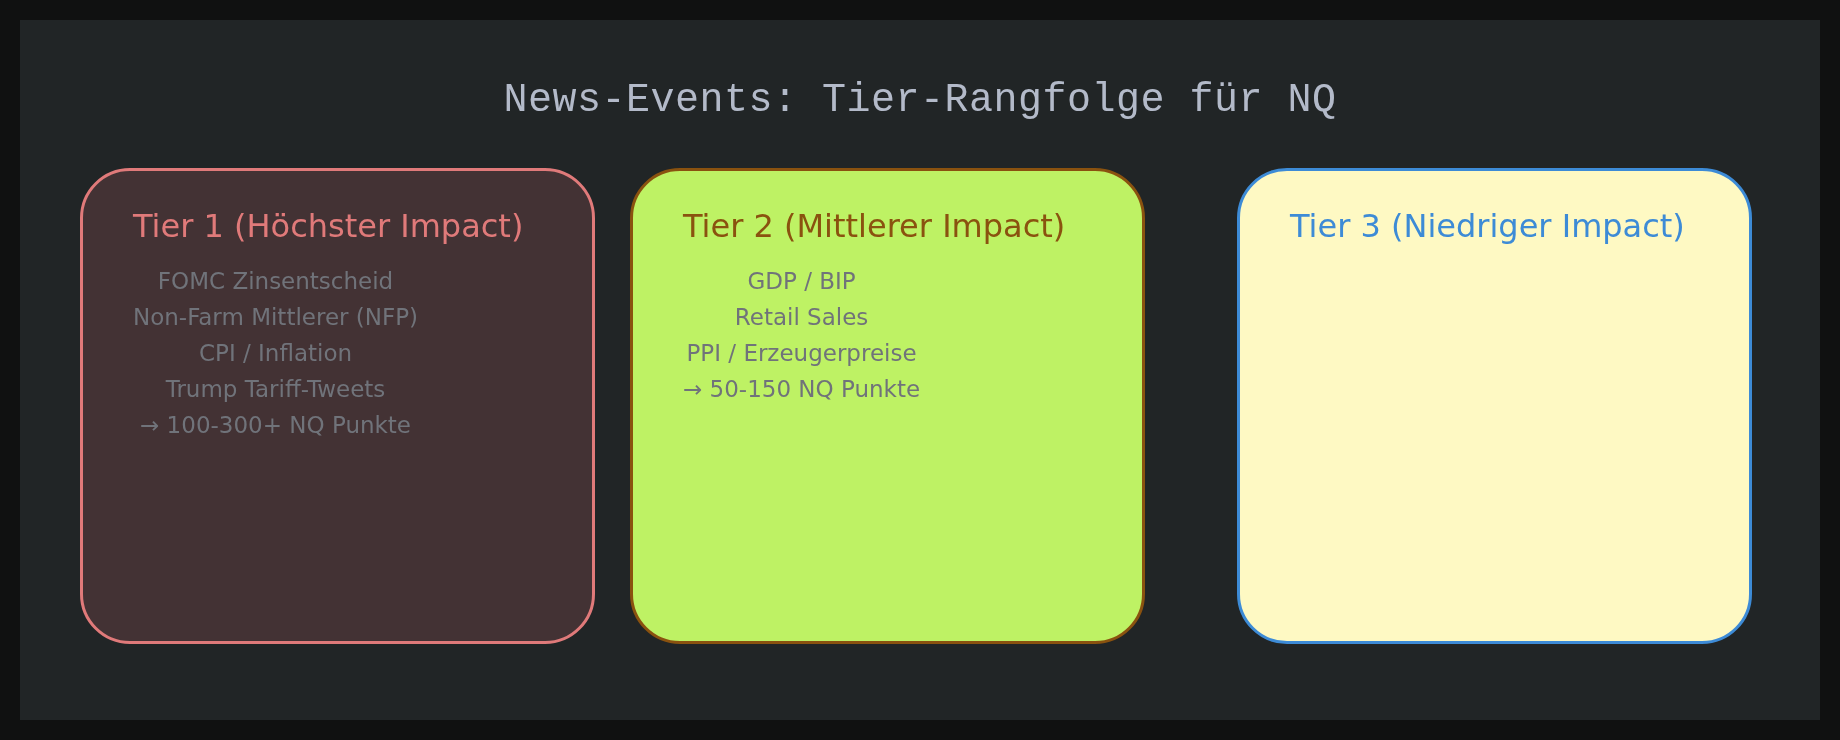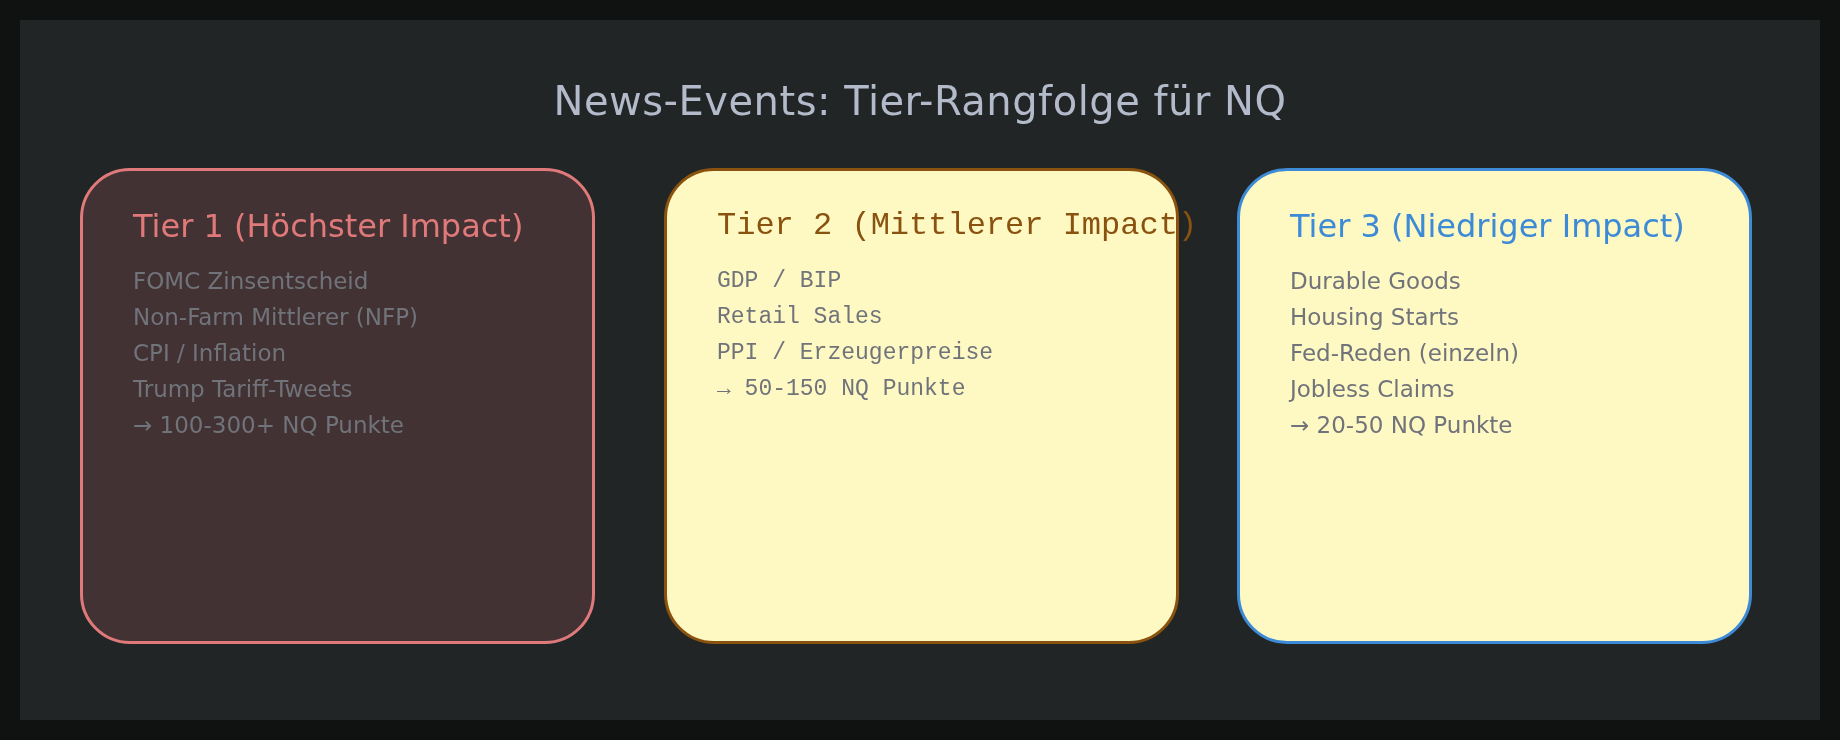--- a/index.html
+++ b/index.html
@@ -17,20 +17,21 @@
       background: #212526;
     }
     .title {
       position: absolute;
       left: 0; right: 0;
       top: 58px;
       text-align: center;
       font-size: 40px;
       color: #b3bac9;
       letter-spacing: 0.5px;
+      font-family: Liberation Mono, monospace;
     }
     .card {
       position: absolute;
       top: 148px;
       width: 515px;
       height: 476px;
       border-radius: 50px;
       border-width: 3px;
       border-style: solid;
       box-sizing: border-box;
@@ -39,20 +40,21 @@
       position: absolute;
       left: 50px; top: 36px;
       font-size: 32px;
       white-space: nowrap;
     }
     .card .items {
       position: absolute;
       left: 50px; top: 92px;
       margin: 0; padding: 0;
       list-style: none;
+      text-align: center;
     }
     .card .items li {
       font-size: 23px;
       line-height: 36px;
       color: #70737a;
       white-space: nowrap;
     }
   </style>
 </head>
 <body>
@@ -64,33 +66,26 @@
     <div class="heading" style="color: rgb(224, 122, 122);">Tier 1 (Höchster Impact)</div>
     <ul class="items">
       <li>FOMC Zinsentscheid</li>
       <li>Non-Farm Mittlerer (NFP)</li>
       <li>CPI / Inflation</li>
       <li>Trump Tariff-Tweets</li>
       <li>→ 100-300+ NQ Punkte</li>
     </ul>
   </div>
 
-  <div class="card" style="left: 644px; border-color: rgb(138, 82, 15); background: #fef9c3; font-family: Liberation Mono, monospace;">
+  <div class="card" style="left: 610px; border-color: rgb(138, 82, 15); background: #bef264;">
     <div class="heading" style="color: rgb(138, 82, 15);">Tier 2 (Mittlerer Impact)</div>
     <ul class="items">
       <li>GDP / BIP</li>
       <li>Retail Sales</li>
       <li>PPI / Erzeugerpreise</li>
       <li>→ 50-150 NQ Punkte</li>
     </ul>
   </div>
 
   <div class="card" style="left: 1217px; border-color: rgb(61, 139, 214); background: #fef9c3;">
     <div class="heading" style="color: rgb(61, 139, 214);">Tier 3 (Niedriger Impact)</div>
-    <ul class="items">
-      <li>Durable Goods</li>
-      <li>Housing Starts</li>
-      <li>Fed-Reden (einzeln)</li>
-      <li>Jobless Claims</li>
-      <li>→ 20-50 NQ Punkte</li>
-    </ul>
   </div>
 </div>
 
 </body></html>

